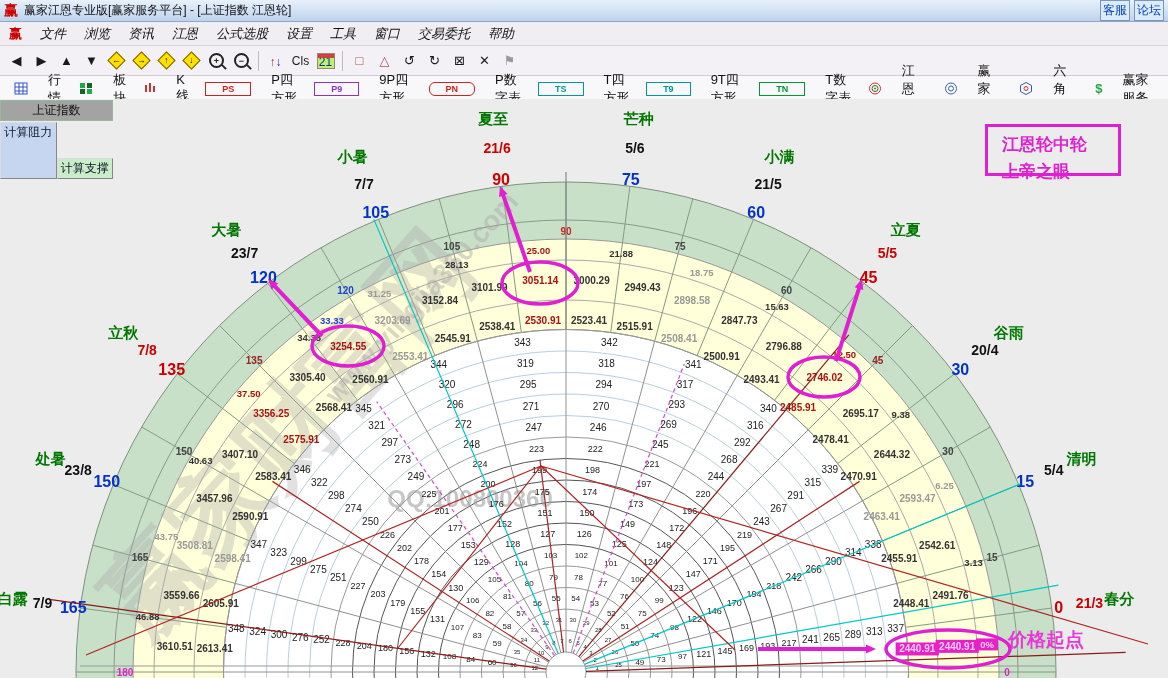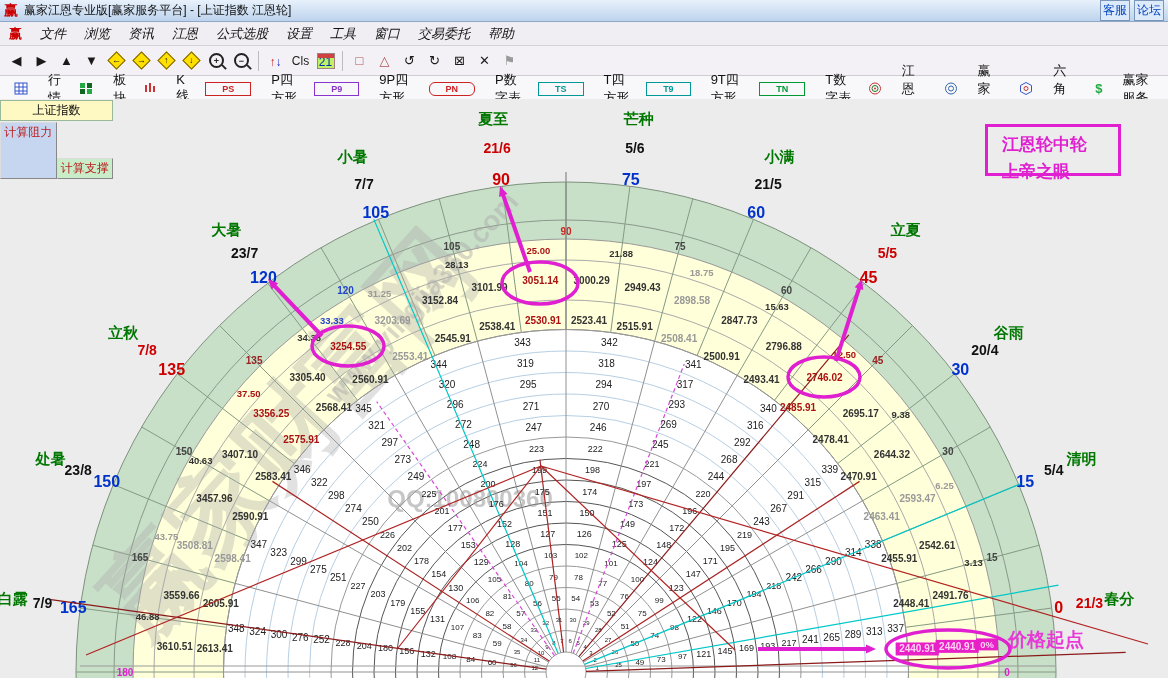--- a/index.html
+++ b/index.html
@@ -30,25 +30,25 @@
   .cal::before{content:"";position:absolute;top:0;left:0;right:0;height:4px;background:#d04040;}
   .redshape{color:#b05555;font-size:13px;}
   .updown b{font-size:12px;}
   .toolbar2{height:25px;background:#f8f7fa;border-bottom:1px solid #c9c6ce;display:flex;align-items:center;padding-left:6px;}
   .t2{display:flex;align-items:center;font-size:13px;color:#111;padding:0 8px;gap:20px;}
   .badge{font-size:9px;font-weight:bold;border:1px solid;padding:0 16px;line-height:12px;}
   
   #chart{position:absolute;left:0;top:99px;width:1168px;height:579px;background:#ececec;}
   
   #panel{position:absolute;left:0;top:100px;width:113px;z-index:5;font-size:12px;}
-  #panel .hd{background:#fef9c3;border:1px solid #9ab89a;text-align:center;padding:1px 0;color:#111;}
+  #panel .hd{background:#a3a3a3;border:1px solid #9ab89a;text-align:center;padding:1px 0;color:#111;}
   #panel .row{background:#b2d2f2;color:#a00020;font-weight:bold;margin-top:1px;padding:1px 2px;
               white-space:nowrap;overflow:hidden;}
   #panel .btns{display:flex;margin-top:1px;}
-  #panel .btns div{flex:1;text-align:center;border:1px outset #dcdcdc;padding:1px 0;color:#b91c1c;}
+  #panel .btns div{flex:1;text-align:center;border:1px outset #dcdcdc;padding:1px 0;color:#0f172a;}
   #panel .b1{background:#c6d6f0;}
   #panel .b2{background:#c9ecc9;margin-top:36px;}
   
   #eyebox{position:absolute;left:985px;top:124px;width:136px;height:52px;border:3px solid #e020d0;
           z-index:6;color:#e020d0;font-size:17px;font-weight:bold;line-height:1.6;padding:4px 0 0 14px;box-sizing:border-box;}
   #priceorigin{position:absolute;left:1008px;top:627px;z-index:6;color:#e838d8;font-size:19px;font-weight:bold;}
 </style>
 </head>
 <body>
 

